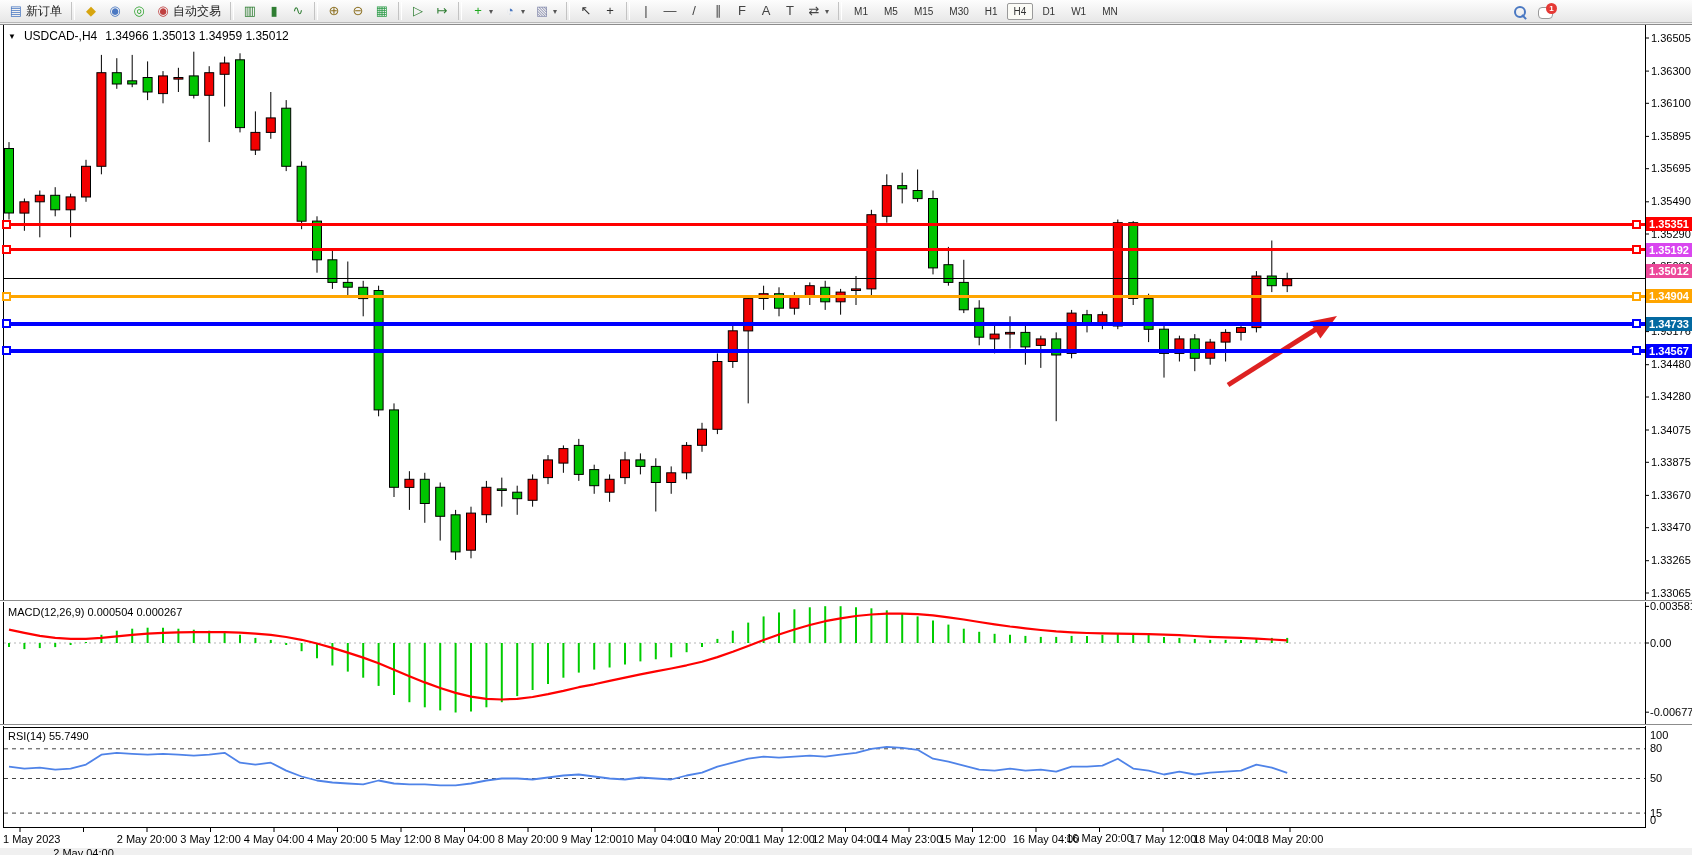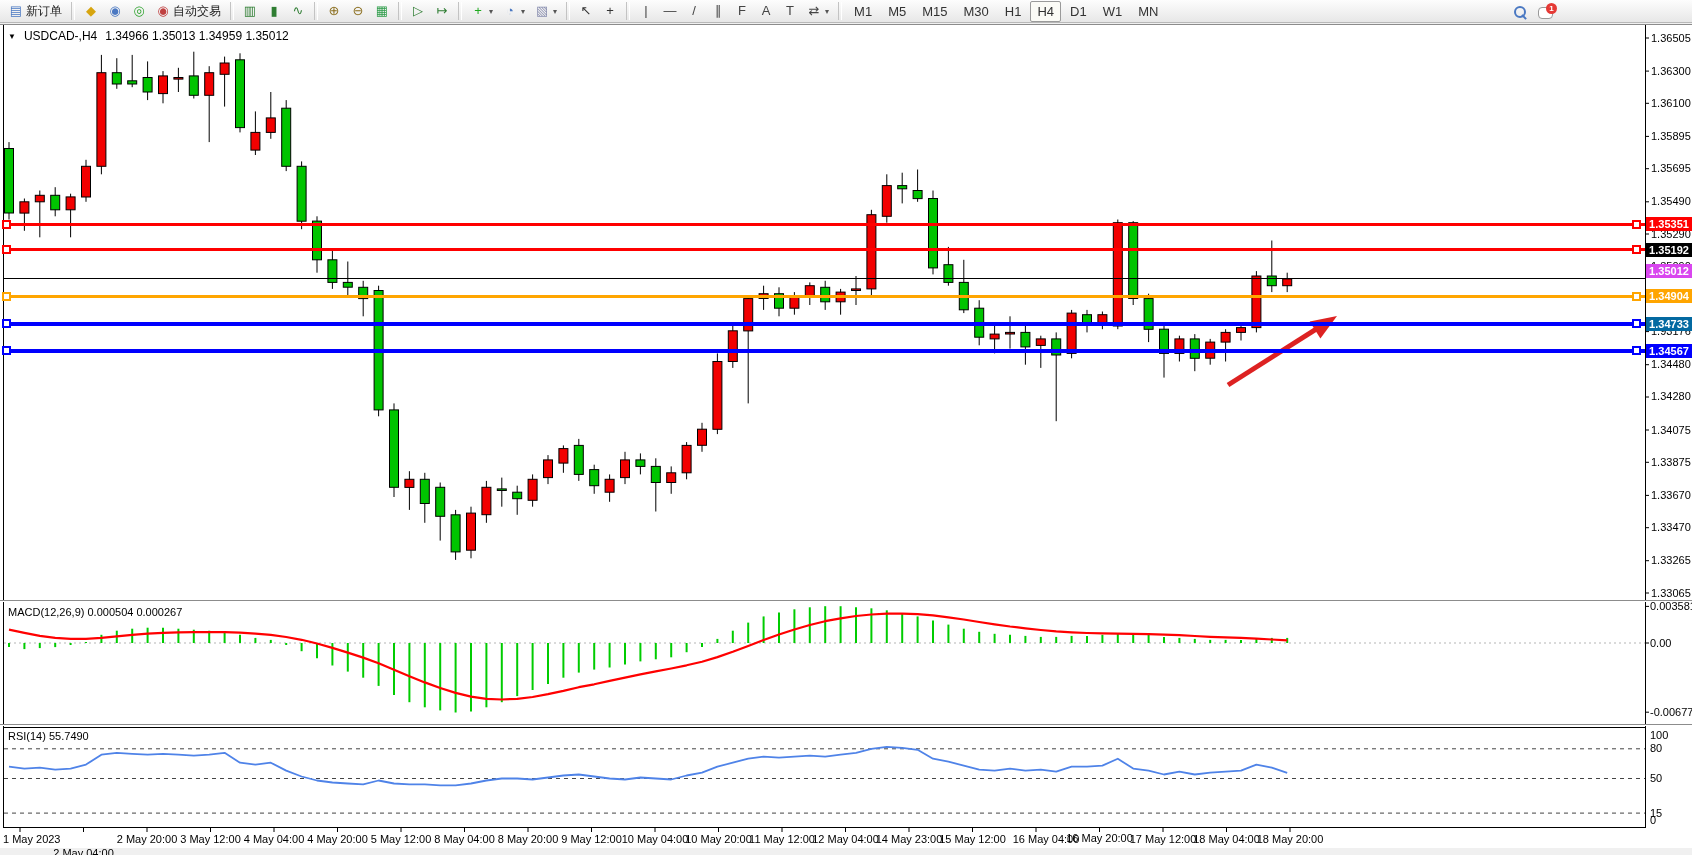--- a/index.html
+++ b/index.html
@@ -8,21 +8,21 @@
   .screen{position:relative;width:1692px;height:855px;background:#f0f0f0;}
   
   .toolbar{position:absolute;left:0;top:0;width:1692px;height:23px;
     background:linear-gradient(#fdfdfd,#e7e7e7);border-bottom:1px solid #b8b8b8;
     display:flex;align-items:center;padding-left:4px;box-sizing:border-box;}
   .tb-btn{height:20px;display:flex;align-items:center;gap:3px;padding:0 4px;
     font-size:12px;color:#222;cursor:default;border:1px solid transparent;border-radius:2px;}
   .tb-glyph{font-size:13px;line-height:20px;text-align:center;min-width:14px;}
   .tb-caret{font-size:8px;color:#555;margin-left:1px;}
   .tb-sep{width:2px;height:18px;margin:0 4px;border-left:1px solid #c3c3c3;border-right:1px solid #fff;}
-  .tf-btn{font-size:13px;color:#333;padding:2px 6px;margin:16px 1px;border:1px solid transparent;border-radius:2px;}
+  .tf-btn{font-size:10px;color:#333;padding:2px 6px;margin:16px 1px;border:1px solid transparent;border-radius:2px;}
   .tf-btn.active{background:#fbfbf6;border-color:#9a9a9a;}
   .tb-right{position:absolute;left:1512px;top:0;height:23px;display:flex;align-items:center;gap:10px;}
   .search-ic{position:relative;width:16px;height:16px;}
   .search-ic .glass{position:absolute;left:2px;top:2px;width:8px;height:8px;border:2px solid #4a78c2;border-radius:50%;}
   .search-ic .handle{position:absolute;left:11px;top:10px;width:2px;height:6px;background:#4a78c2;transform:rotate(-45deg);}
   .chat-ic{position:relative;width:18px;height:16px;}
   .chat-ic .bubble{position:absolute;left:0;top:3px;width:13px;height:10px;border:1px solid #999;border-radius:4px;background:#fff;}
   .chat-ic .badge{position:absolute;left:8px;top:-1px;width:11px;height:11px;border-radius:50%;
     background:#e53935;color:#fff;font-size:8px;line-height:11px;text-align:center;font-weight:bold;}
   
@@ -542,23 +542,23 @@
       <div class="time-label" style="top: 833px; left: 1163px; transform: translateX(-50%);">17 May 12:00</div>
       <div class="time-label" style="top: 833px; left: 1226.5px; transform: translateX(-50%);">18 May 04:00</div>
       <div class="time-label" style="top: 833px; left: 1290px; transform: translateX(-50%);">18 May 20:00</div>
       <div style="position: absolute; left: 4px; top: 222.7px; width: 1641px; height: 3px; background: rgb(255, 0, 0);"></div>
       <div class="lmark" style="position: absolute; left: 2px; top: 219.7px; border-color: rgb(255, 0, 0);"></div>
       <div class="lmark" style="position: absolute; left: 1632px; top: 219.7px; border-color: rgb(255, 0, 0);"></div>
       <div class="px-label" style="top: 217.2px; background: rgb(255, 0, 0);">1.35351</div>
       <div style="position: absolute; left: 4px; top: 248.3px; width: 1641px; height: 3px; background: rgb(255, 0, 0);"></div>
       <div class="lmark" style="position: absolute; left: 2px; top: 245.3px; border-color: rgb(255, 0, 0);"></div>
       <div class="lmark" style="position: absolute; left: 1632px; top: 245.3px; border-color: rgb(255, 0, 0);"></div>
-      <div class="px-label" style="top: 242.8px; background: #000000;">1.35192</div>
+      <div class="px-label" style="top: 242.8px; background: #d946ef;">1.35192</div>
       <div style="position: absolute; left: 4px; top: 278.4px; width: 1641px; height: 1px; background: rgb(0, 0, 0);"></div>
-      <div class="px-label" style="top: 264px; background: #d946ef;">1.35012</div>
+      <div class="px-label" style="top: 264px; background: #ec4899;">1.35012</div>
       <div style="position: absolute; left: 4px; top: 294.8px; width: 1641px; height: 3px; background: rgb(255, 165, 0);"></div>
       <div class="lmark" style="position: absolute; left: 2px; top: 291.8px; border-color: rgb(255, 165, 0);"></div>
       <div class="lmark" style="position: absolute; left: 1632px; top: 291.8px; border-color: rgb(255, 165, 0);"></div>
       <div class="px-label" style="top: 289.3px; background: rgb(255, 165, 0);">1.34904</div>
       <div style="position: absolute; left: 4px; top: 321.9px; width: 1641px; height: 4px; background: rgb(0, 0, 255);"></div>
       <div class="lmark" style="position: absolute; left: 2px; top: 319.4px; border-color: rgb(0, 0, 255);"></div>
       <div class="lmark" style="position: absolute; left: 1632px; top: 319.4px; border-color: rgb(0, 0, 255);"></div>
       <div class="px-label" style="top: 316.9px; background: #0369a1;">1.34733</div>
       <div style="position: absolute; left: 4px; top: 348.7px; width: 1641px; height: 4px; background: rgb(0, 0, 255);"></div>
       <div class="lmark" style="position: absolute; left: 2px; top: 346.2px; border-color: rgb(0, 0, 255);"></div>

